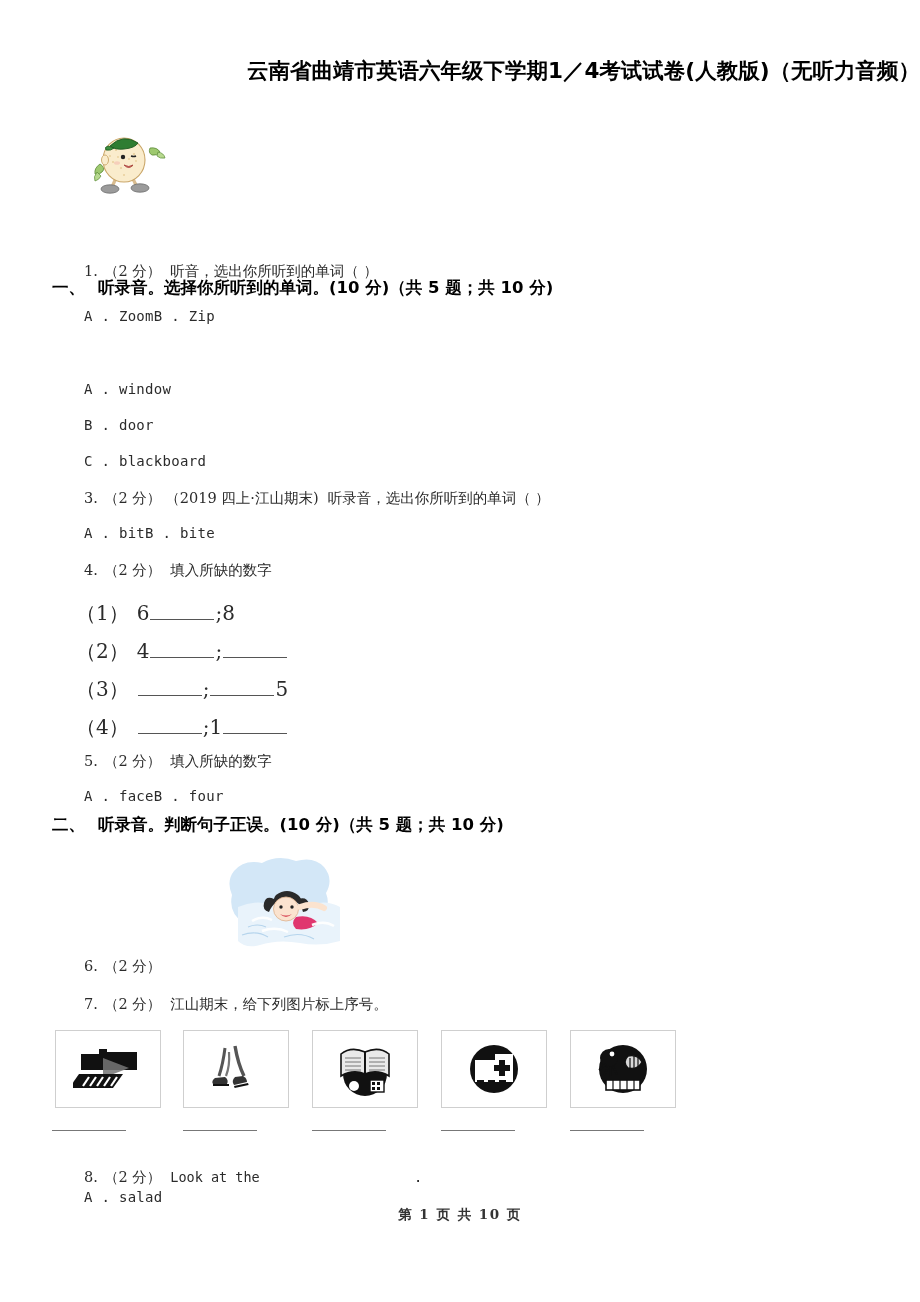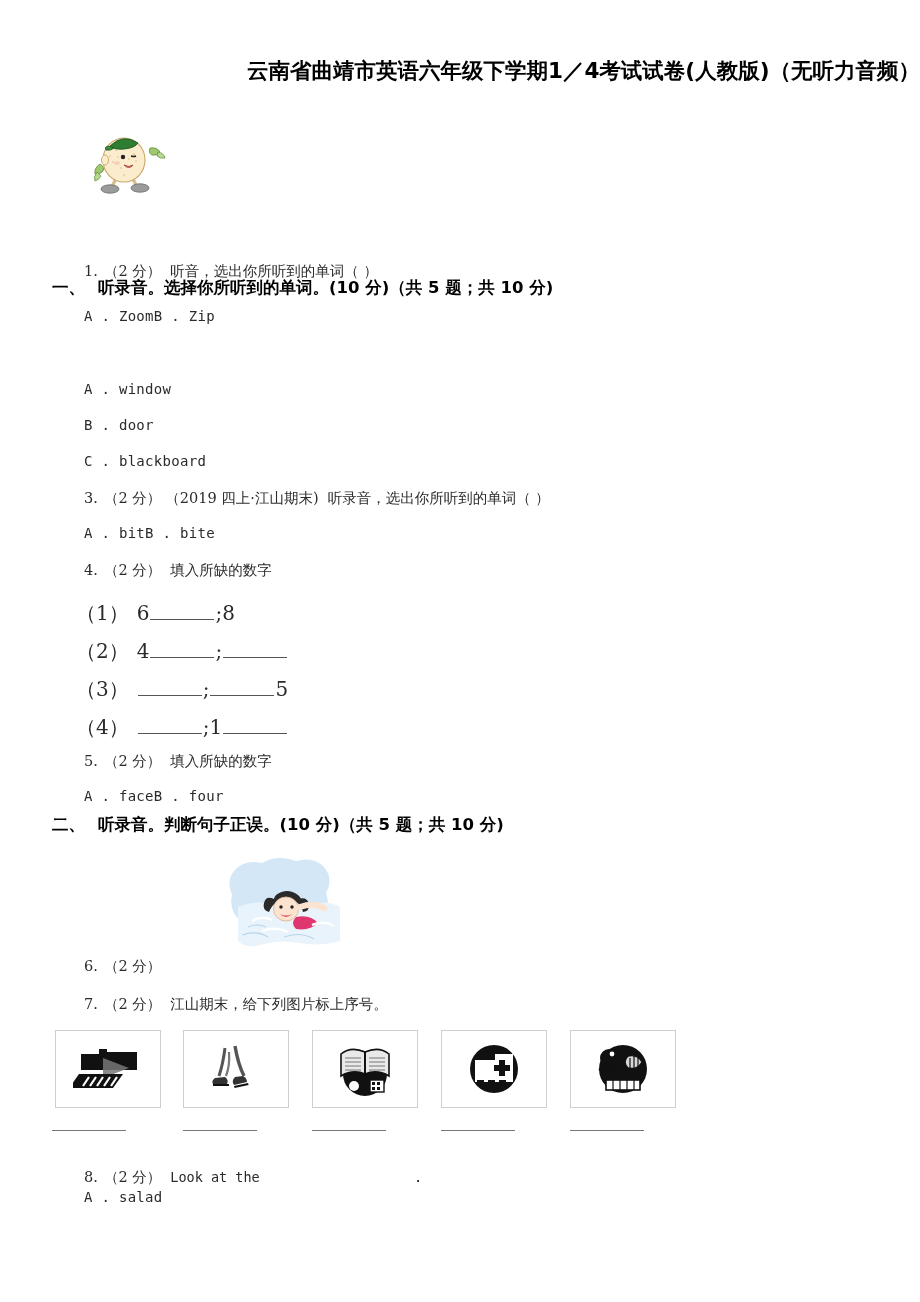--- a/index.html
+++ b/index.html
@@ -448,14 +448,15 @@
   <div class="ans-line" style="left:183px;"></div>
   <div class="ans-line" style="left:312px;"></div>
   <div class="ans-line" style="left:441px;"></div>
   <div class="ans-line" style="left:570px;"></div>
 
   <div class="q" style="top:1152px; font-family:'DejaVu Serif', serif;margin-top:16px;">
     <span class="q-num">8.</span><span class="q-pts">（2 分）</span><span class="q-text" style="font-family:'DejaVu Sans Mono','Liberation Mono',monospace; font-size:13.5px;">Look at the</span><span class="blank-inline-wide" style="border-bottom:none; width:150px;"></span><span style="font-family:'DejaVu Sans Mono','Liberation Mono',monospace;">.</span>
   </div>
   <div class="opt" style="top:1189px;">A . salad</div>
 
+  <div class="footer">第 1 页 共 10 页</div>
 
 </div>
 
 </body></html>

